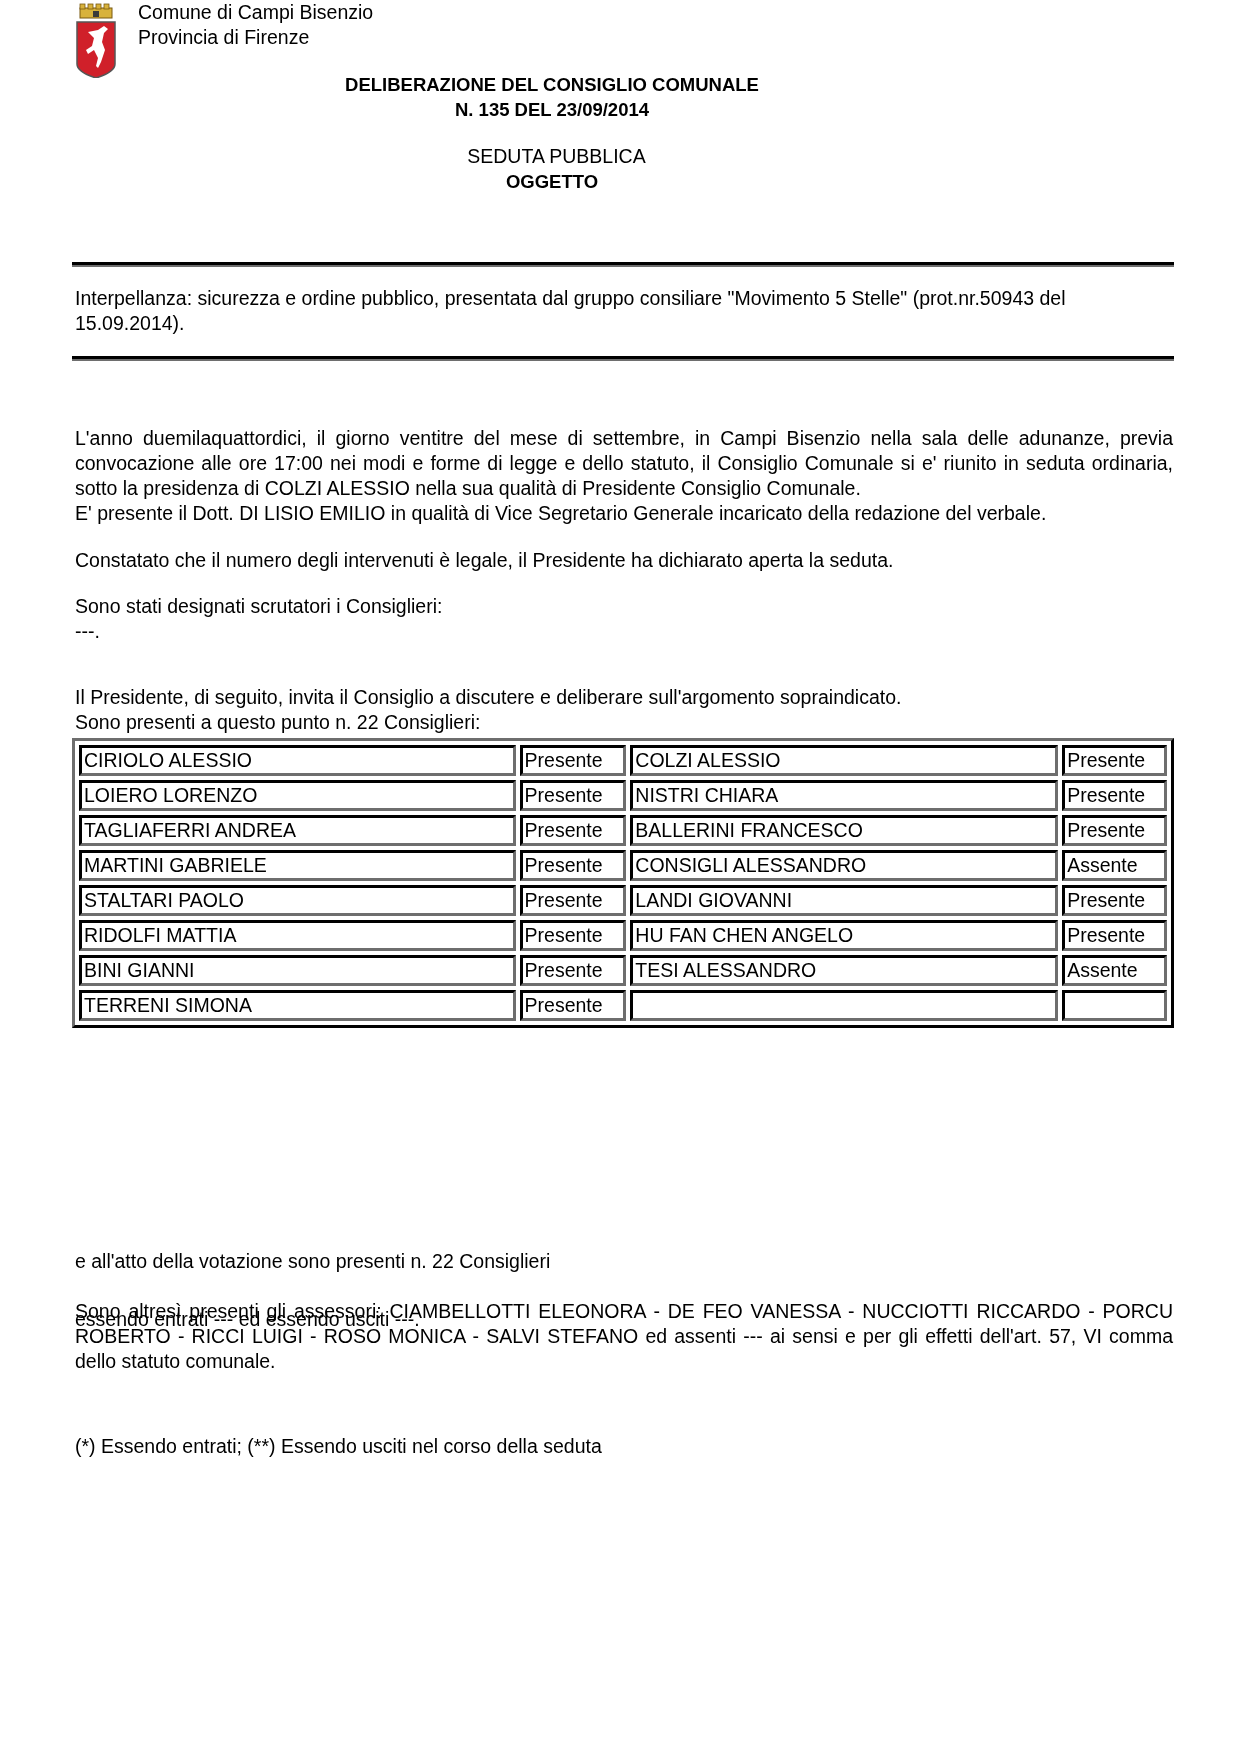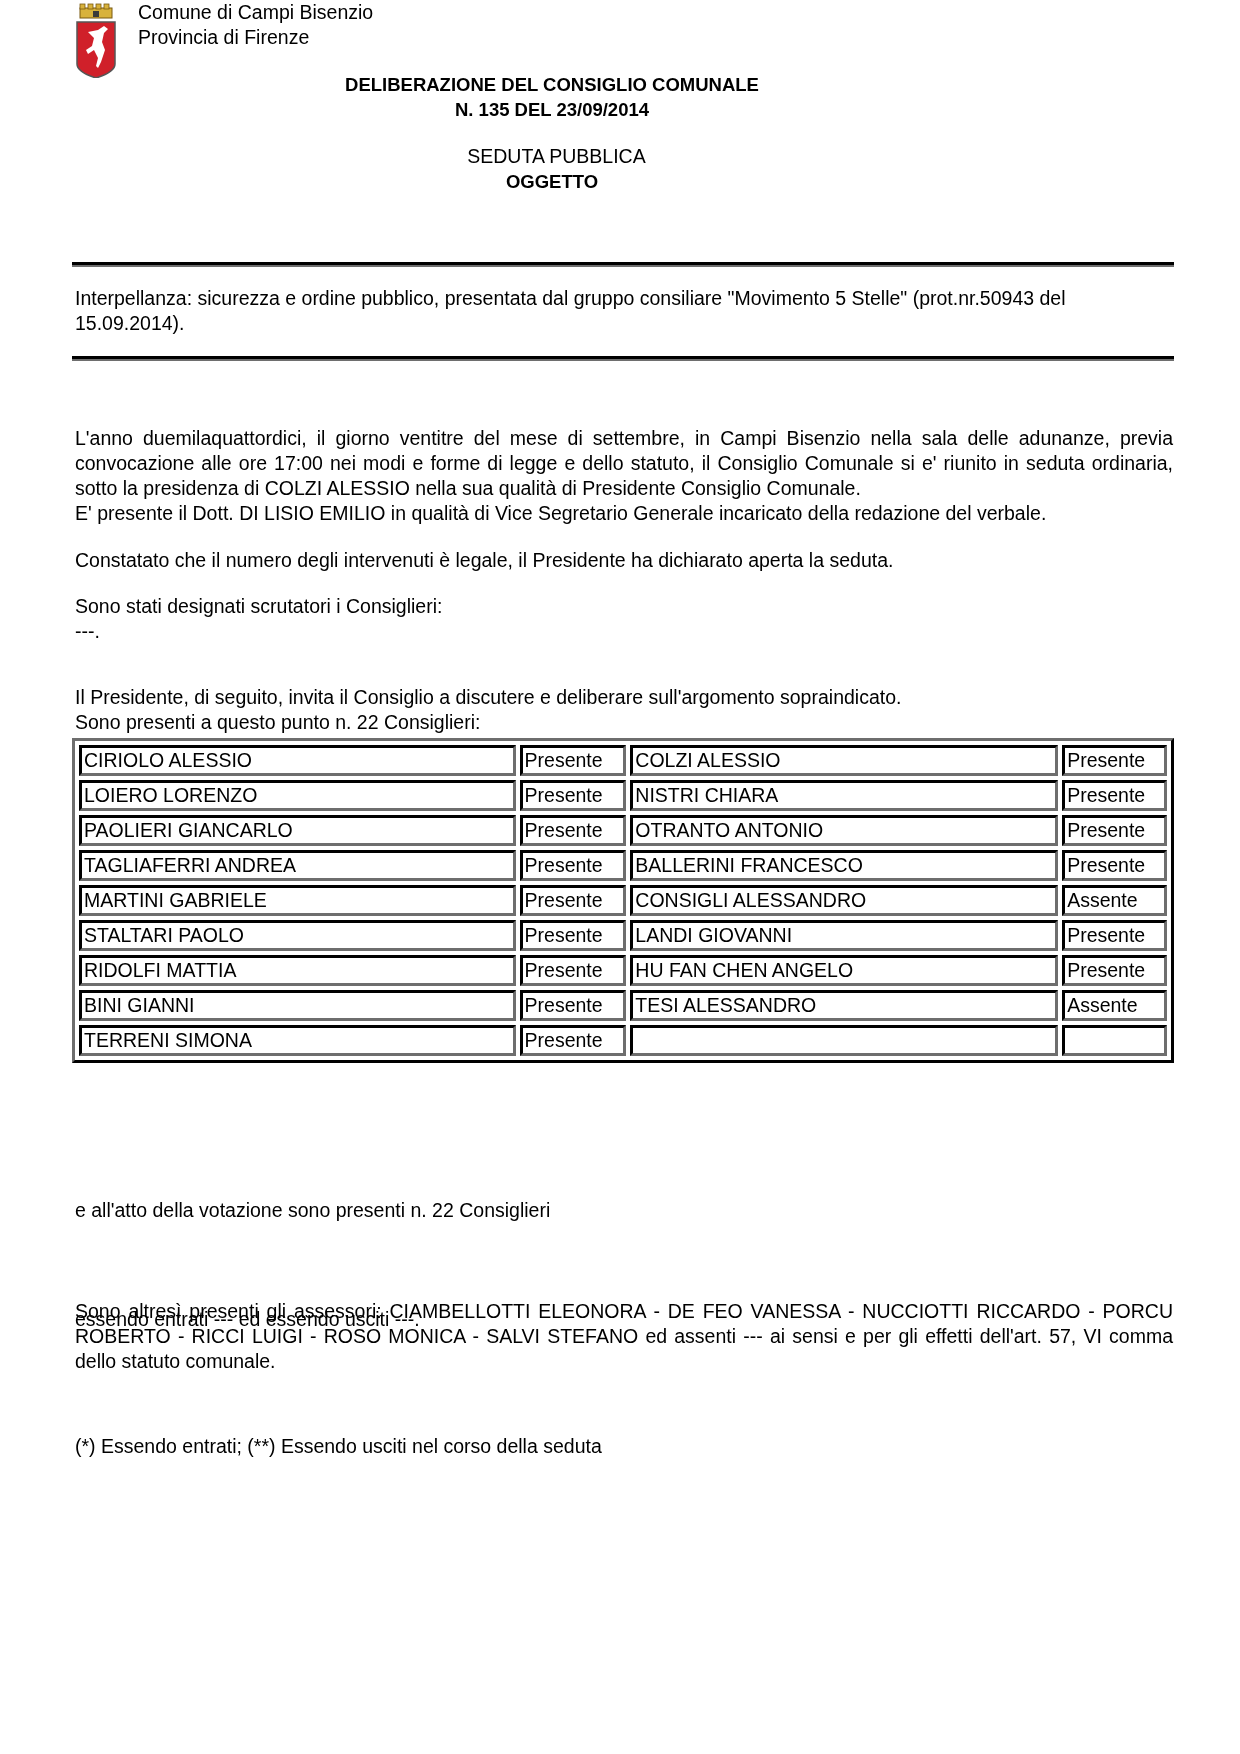--- a/index.html
+++ b/index.html
@@ -87,26 +87,20 @@
         <td class="c-name2">COLZI ALESSIO</td>
         <td class="c-stat2">Presente</td>
       </tr>
       <tr>
         <td class="c-name1">LOIERO LORENZO</td>
         <td class="c-stat1">Presente</td>
         <td class="c-name2">NISTRI CHIARA</td>
         <td class="c-stat2">Presente</td>
       </tr>
       <tr>
-        <td class="c-name1">PAOLIERI GIANCARLO</td>
-        <td class="c-stat1">Presente</td>
-        <td class="c-name2">OTRANTO ANTONIO</td>
-        <td class="c-stat2">Presente</td>
-      </tr>
-      <tr>
         <td class="c-name1">TAGLIAFERRI ANDREA</td>
         <td class="c-stat1">Presente</td>
         <td class="c-name2">BALLERINI FRANCESCO</td>
         <td class="c-stat2">Presente</td>
       </tr>
       <tr>
         <td class="c-name1">MARTINI GABRIELE</td>
         <td class="c-stat1">Presente</td>
         <td class="c-name2">CONSIGLI ALESSANDRO</td>
         <td class="c-stat2">Assente</td>
@@ -131,16 +125,16 @@
       </tr>
       <tr>
         <td class="c-name1">TERRENI SIMONA</td>
         <td class="c-stat1">Presente</td>
         <td class="c-name2"></td>
         <td class="c-stat2"></td>
       </tr>
     </tbody>
 </table>
 
-<div class="para" style="top:1198px;">e all'atto della votazione sono presenti n. 22 Consiglieri</div>
+<div class="para" style="top:1249px;">e all'atto della votazione sono presenti n. 22 Consiglieri</div>
 <div class="para" style="top:1274px;margin-top:33px;">essendo entrati  --- ed essendo usciti ---.</div>
 <div class="para full-justify" style="top:1299px; text-align-last:left;">Sono altresì presenti gli assessori: CIAMBELLOTTI ELEONORA - DE FEO VANESSA - NUCCIOTTI RICCARDO - PORCU ROBERTO - RICCI LUIGI - ROSO MONICA - SALVI STEFANO ed assenti --- ai sensi e per gli effetti dell'art. 57, VI comma dello statuto comunale.</div>
 <div class="para" style="top:1434px;">(*) Essendo entrati; (**) Essendo usciti nel corso della seduta</div>
 
 </body></html>

